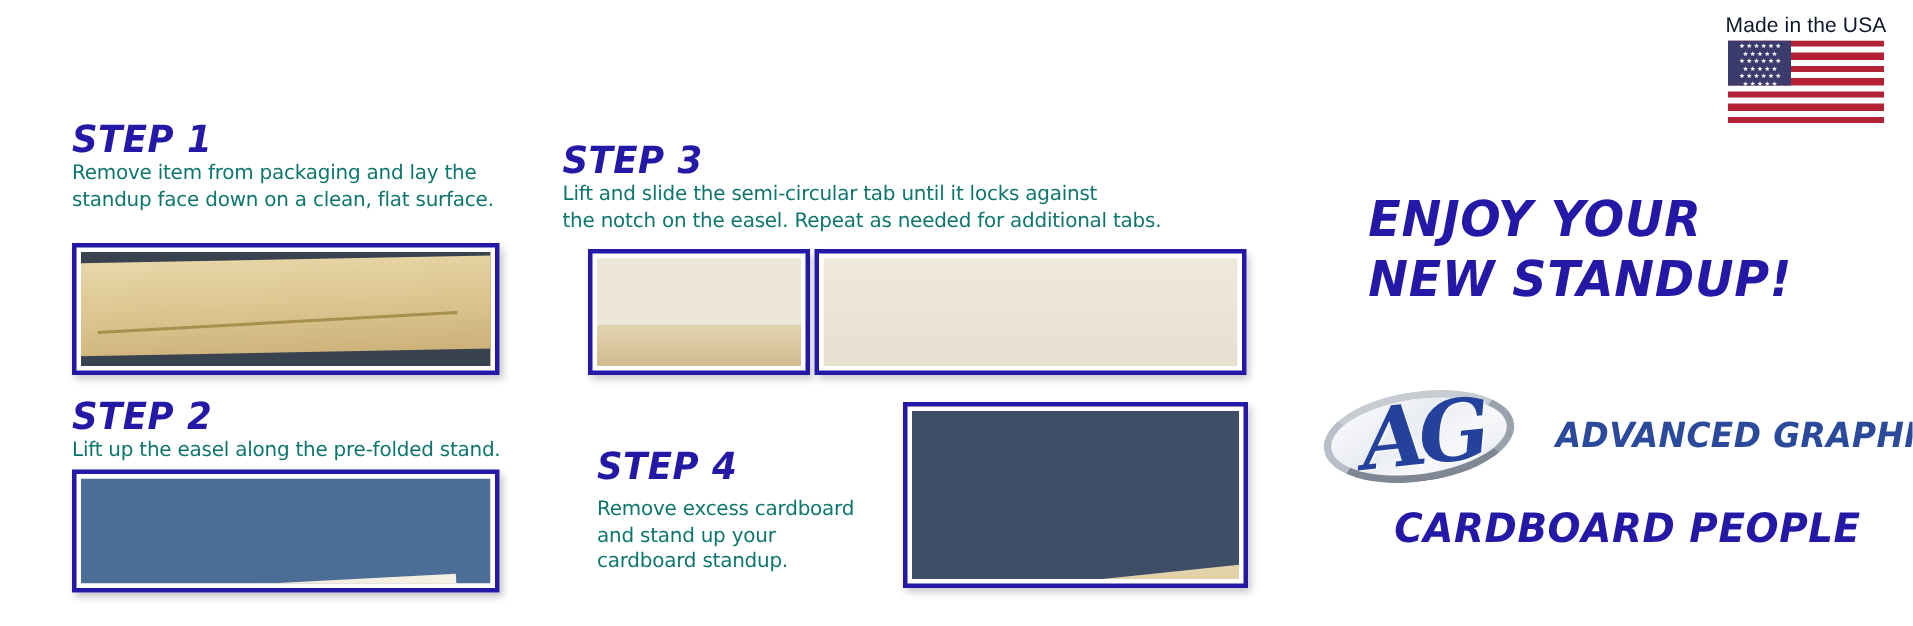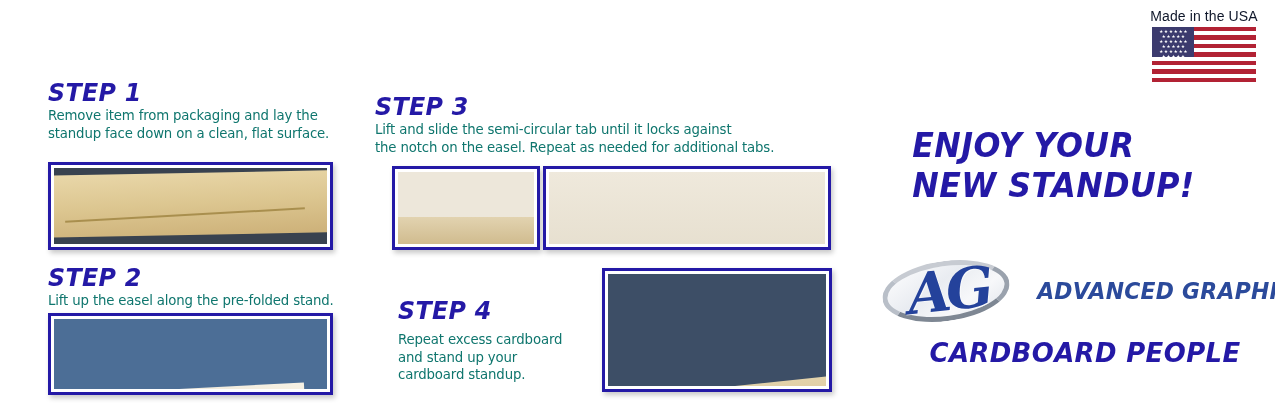--- a/index.html
+++ b/index.html
@@ -352,21 +352,21 @@
   </div>
   <div class="frame" id="frame4">
     <div class="photo">
       <div id="p4-wall"></div>
 
     </div>
   </div>
 
   <div id="step4">
     <div class="step-head">STEP 4</div>
-    <div class="step-body" style="margin-top:6px">Repeat excess cardboard
+    <div class="step-body" style="margin-top:6px">Remove excess cardboard
 and stand up your
 cardboard standup.</div>
   </div>
   <div class="frame" id="frame5">
     <div class="photo">
       <div id="p5-desk"></div>
       <div id="p5-bot"></div>
 
     </div>
   </div>

